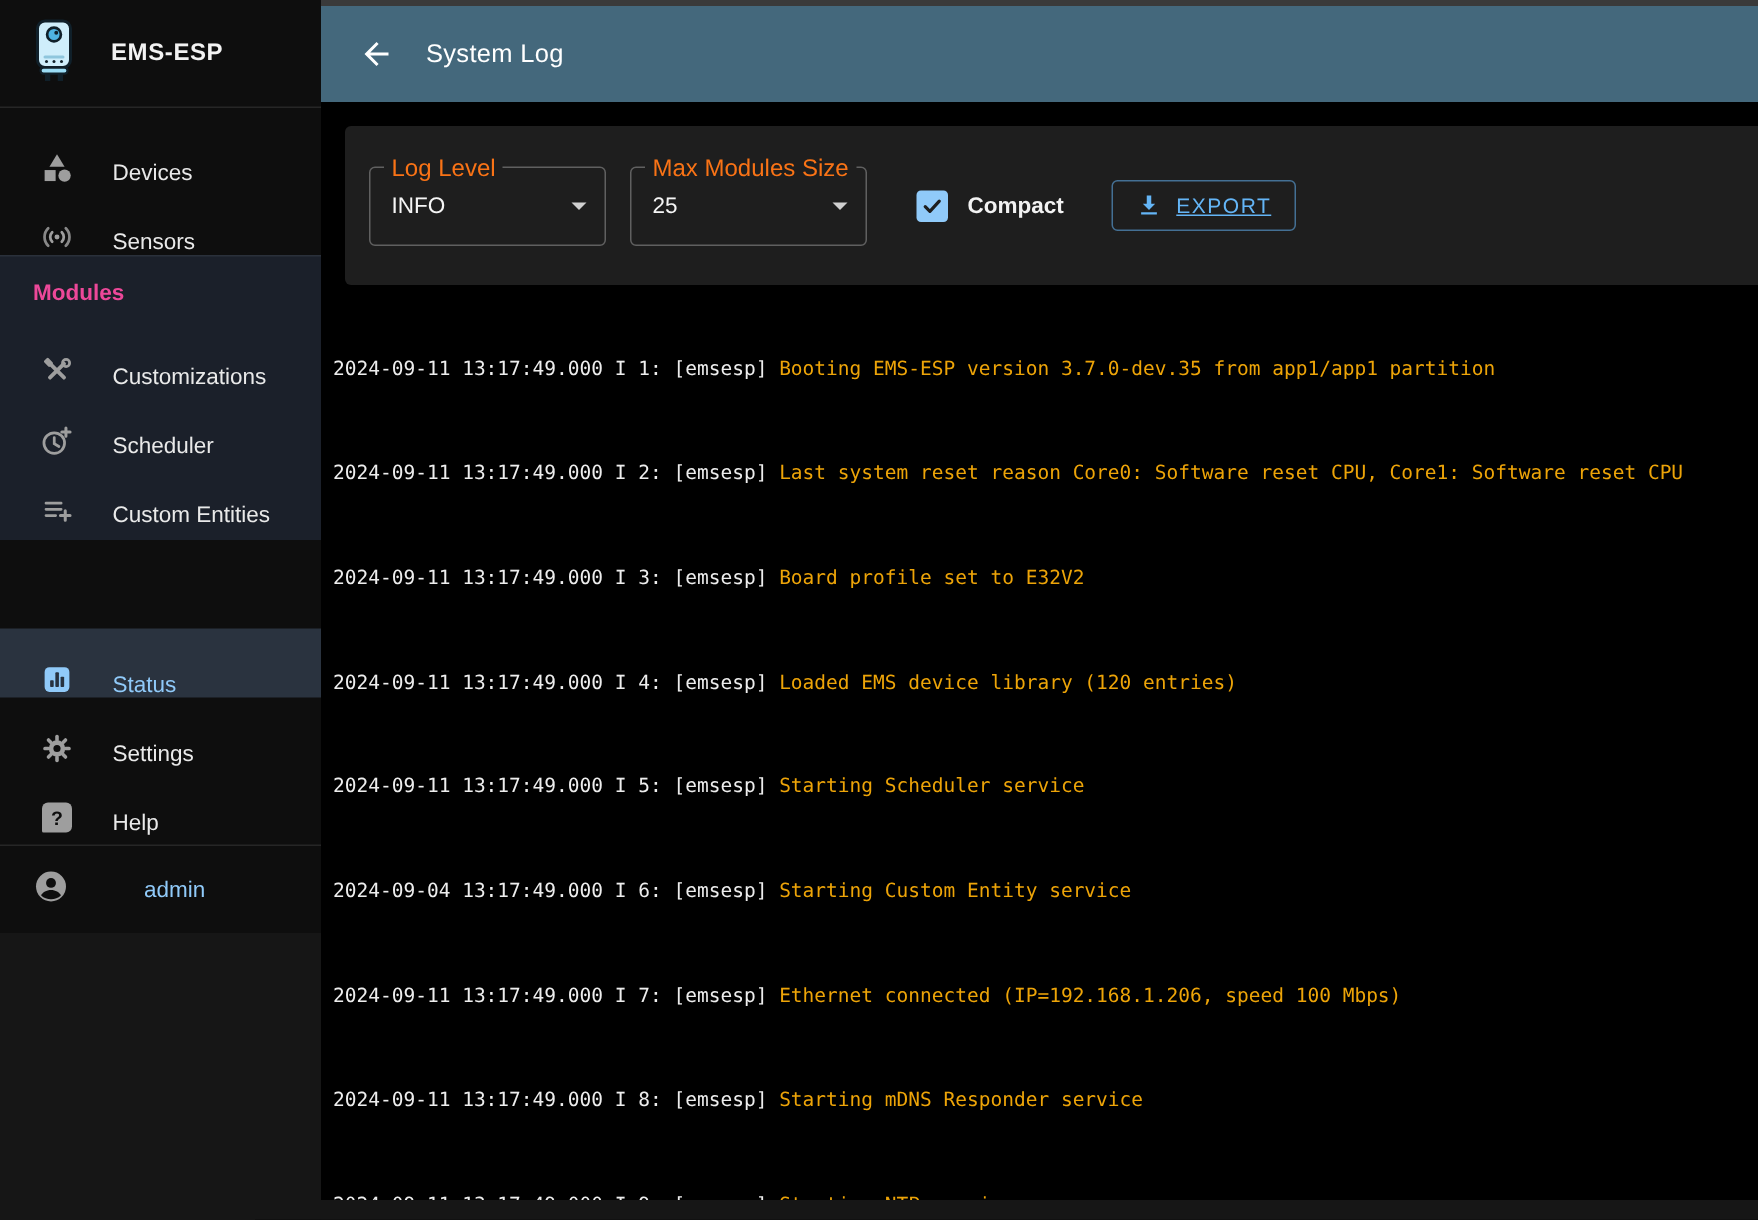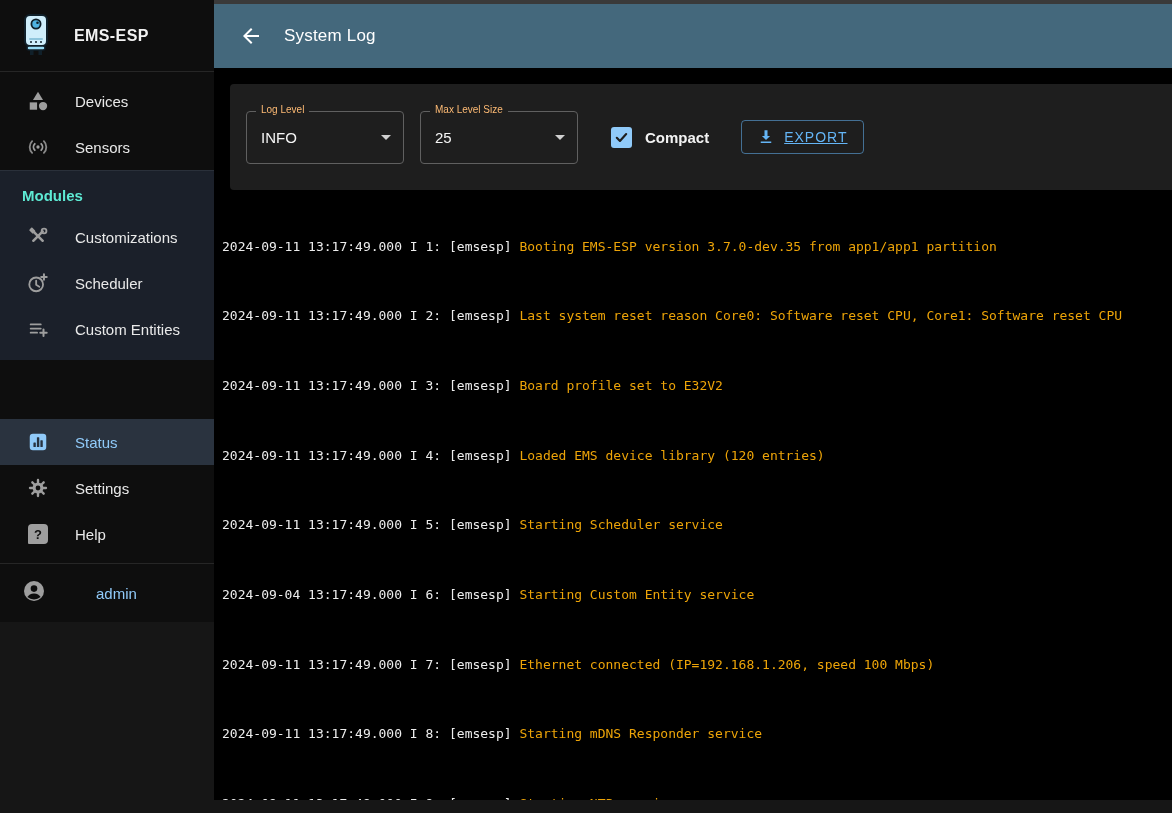--- a/index.html
+++ b/index.html
@@ -5,25 +5,25 @@
   * { margin:0; padding:0; box-sizing:border-box; }
   html,body { width:1172px; height:813px; overflow:hidden; background:#161616;
               font-family:"Liberation Sans", sans-serif; }
   .app { display:flex; width:1172px; height:813px; }
 
   
   .sidebar { width:214px; height:622px; background:#0e0e0e; display:flex; flex-direction:column; flex-shrink:0; }
   .brand-row { height:72px; display:flex; align-items:center; padding-left:17px; border-bottom:1px solid #262626; }
   .brand-title { color:#f2f2f2; font-size:16px; font-weight:bold; letter-spacing:.4px; margin-left:19px; }
   .nav-top { padding-top:6px; }
-  .side-item { height:46px; display:flex; align-items:center; padding-left:26px; cursor:pointer; }
+  .side-item { height:46px; display:flex; align-items:flex-end; padding-left:26px; cursor:pointer; }
   .side-item .ic { width:24px; height:24px; display:flex; align-items:center; justify-content:center; flex-shrink:0; }
   .side-item .lbl { color:#e9e9e9; font-size:15px; font-weight:500; margin-left:25px; }
   .modules-panel { background:#1b202a; border-top:1px solid #2a303a; padding:16px 0 8px 0; margin-top:0; }
-  .modules-header { color:#5eead4; font-size:15px; font-weight:bold; padding-left:22px; margin-bottom:10px; }
+  .modules-header { color:#ec4899; font-size:15px; font-weight:bold; padding-left:22px; margin-bottom:10px; }
   .spacer { flex:1; }
   .side-item.selected { background:#2a333f; }
   .side-item.selected .lbl { color:#90caf9; }
   .side-divider { border-top:1px solid #262626; margin-top:6px; }
   .user-row { height:58px; display:flex; align-items:center; padding-left:22px;gap:28px; }
   .user-row .lbl { color:#90caf9; font-size:15px; font-weight:500; margin-left:22px; }
 
   .help-box { width:20px; height:20px; background:#9e9e9e; border-radius:4px 4px 4px 1px; color:#0e0e0e;
               font-size:13px; font-weight:bold; display:flex; align-items:center; justify-content:center; }
 
@@ -34,21 +34,21 @@
   .appbar-title { color:#ffffff; font-size:17px; font-weight:500; letter-spacing:.2px; margin-left:21px; }
   .back-btn { width:24px; height:24px; display:flex; align-items:center; justify-content:center; cursor:pointer; }
   .content { flex:1; background:#000000; overflow:hidden; }
   .bottom-strip { height:13px; background:#161616; }
 
   
   .toolbar-card { margin:16px 0 0 16px; background:#1e1e1e; border-radius:4px 0 0 4px; height:106px;
                   display:flex; align-items:center; padding-left:16px; }
   .select { position:relative; width:158px; height:53px; border:1px solid #606060; border-radius:4px;
             display:flex; align-items:center; padding:0 12px 0 14px; cursor:pointer; margin-right:16px; }
-  .select-label { position:absolute; top:-8px; left:9px; background:#1e1e1e; padding:0 5px; font-size:10px; color:#fdba74; }
+  .select-label { position:absolute; top:-8px; left:9px; background:#1e1e1e; padding:0 5px; font-size:16px; color:#f97316; }
   .select-value { color:#f5f5f5; font-size:15px; font-weight:400; flex:1; }
   .select-arrow { width:0; height:0; border-left:5px solid transparent; border-right:5px solid transparent;
                   border-top:5px solid #d0d0d0; }
   .checkbox-row { display:flex; align-items:center; margin-left:17px; cursor:pointer; }
   .checkbox { width:21px; height:21px; background:#90caf9; border-radius:3px; display:flex; align-items:center;
               justify-content:center; }
   .checkbox-label { color:#f2f2f2; font-size:15px; font-weight:600; margin-left:13px; }
   .export-btn { margin-left:32px; height:34px; border:1px solid rgba(100,181,246,.55); border-radius:4px;
                 background:transparent; display:flex; align-items:center; gap:9px; padding:0 15px;
                 color:#64b5f6; font-size:14px; font-weight:500; letter-spacing:1px; cursor:pointer;
@@ -213,21 +213,21 @@
 
     <div class="content">
 
       <div class="toolbar-card">
         <div class="select">
           <span class="select-label">Log Level</span>
           <span class="select-value">INFO</span>
           <span class="select-arrow"></span>
         </div>
         <div class="select">
-          <span class="select-label">Max Level Size</span>
+          <span class="select-label">Max Modules Size</span>
           <span class="select-value">25</span>
           <span class="select-arrow"></span>
         </div>
         <div class="checkbox-row">
           <span class="checkbox">
             <svg width="15" height="15" viewBox="0 0 24 24" fill="none" stroke="#1e1e1e" stroke-width="3.4" stroke-linecap="round" stroke-linejoin="round">
               <path d="M4.5 12.5l5 5 10-11"></path>
             </svg>
           </span>
           <span class="checkbox-label">Compact</span>

